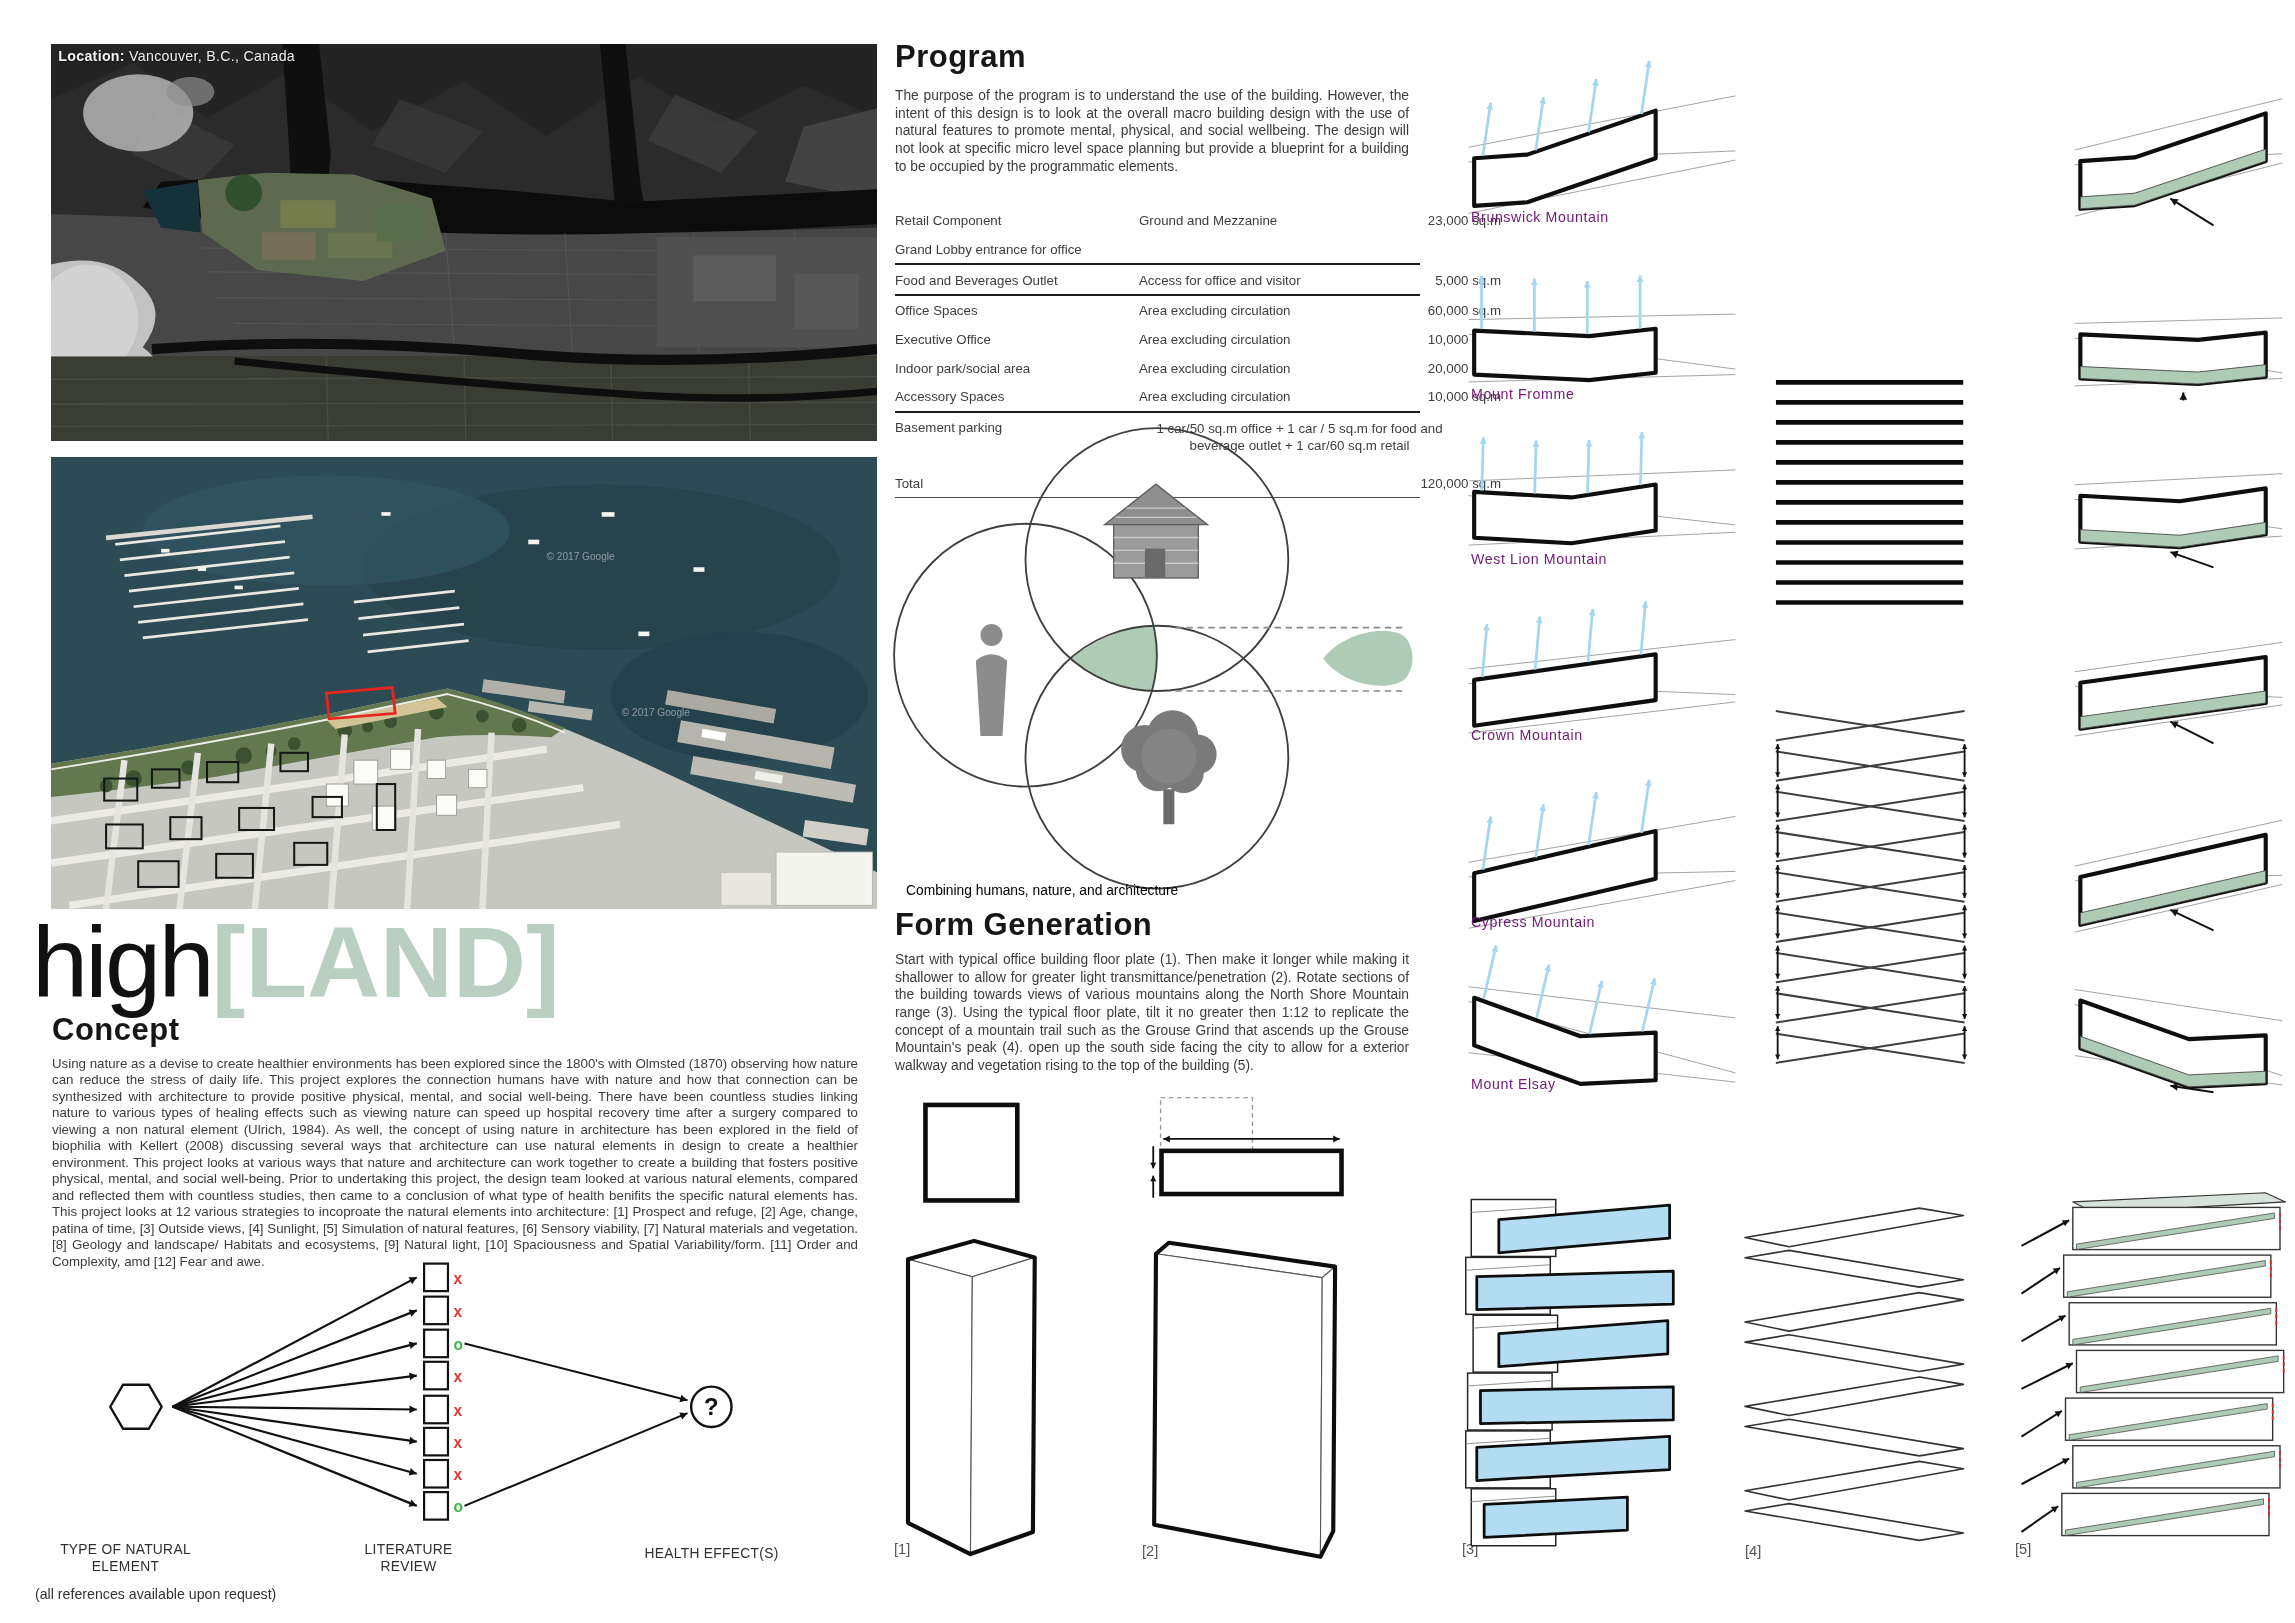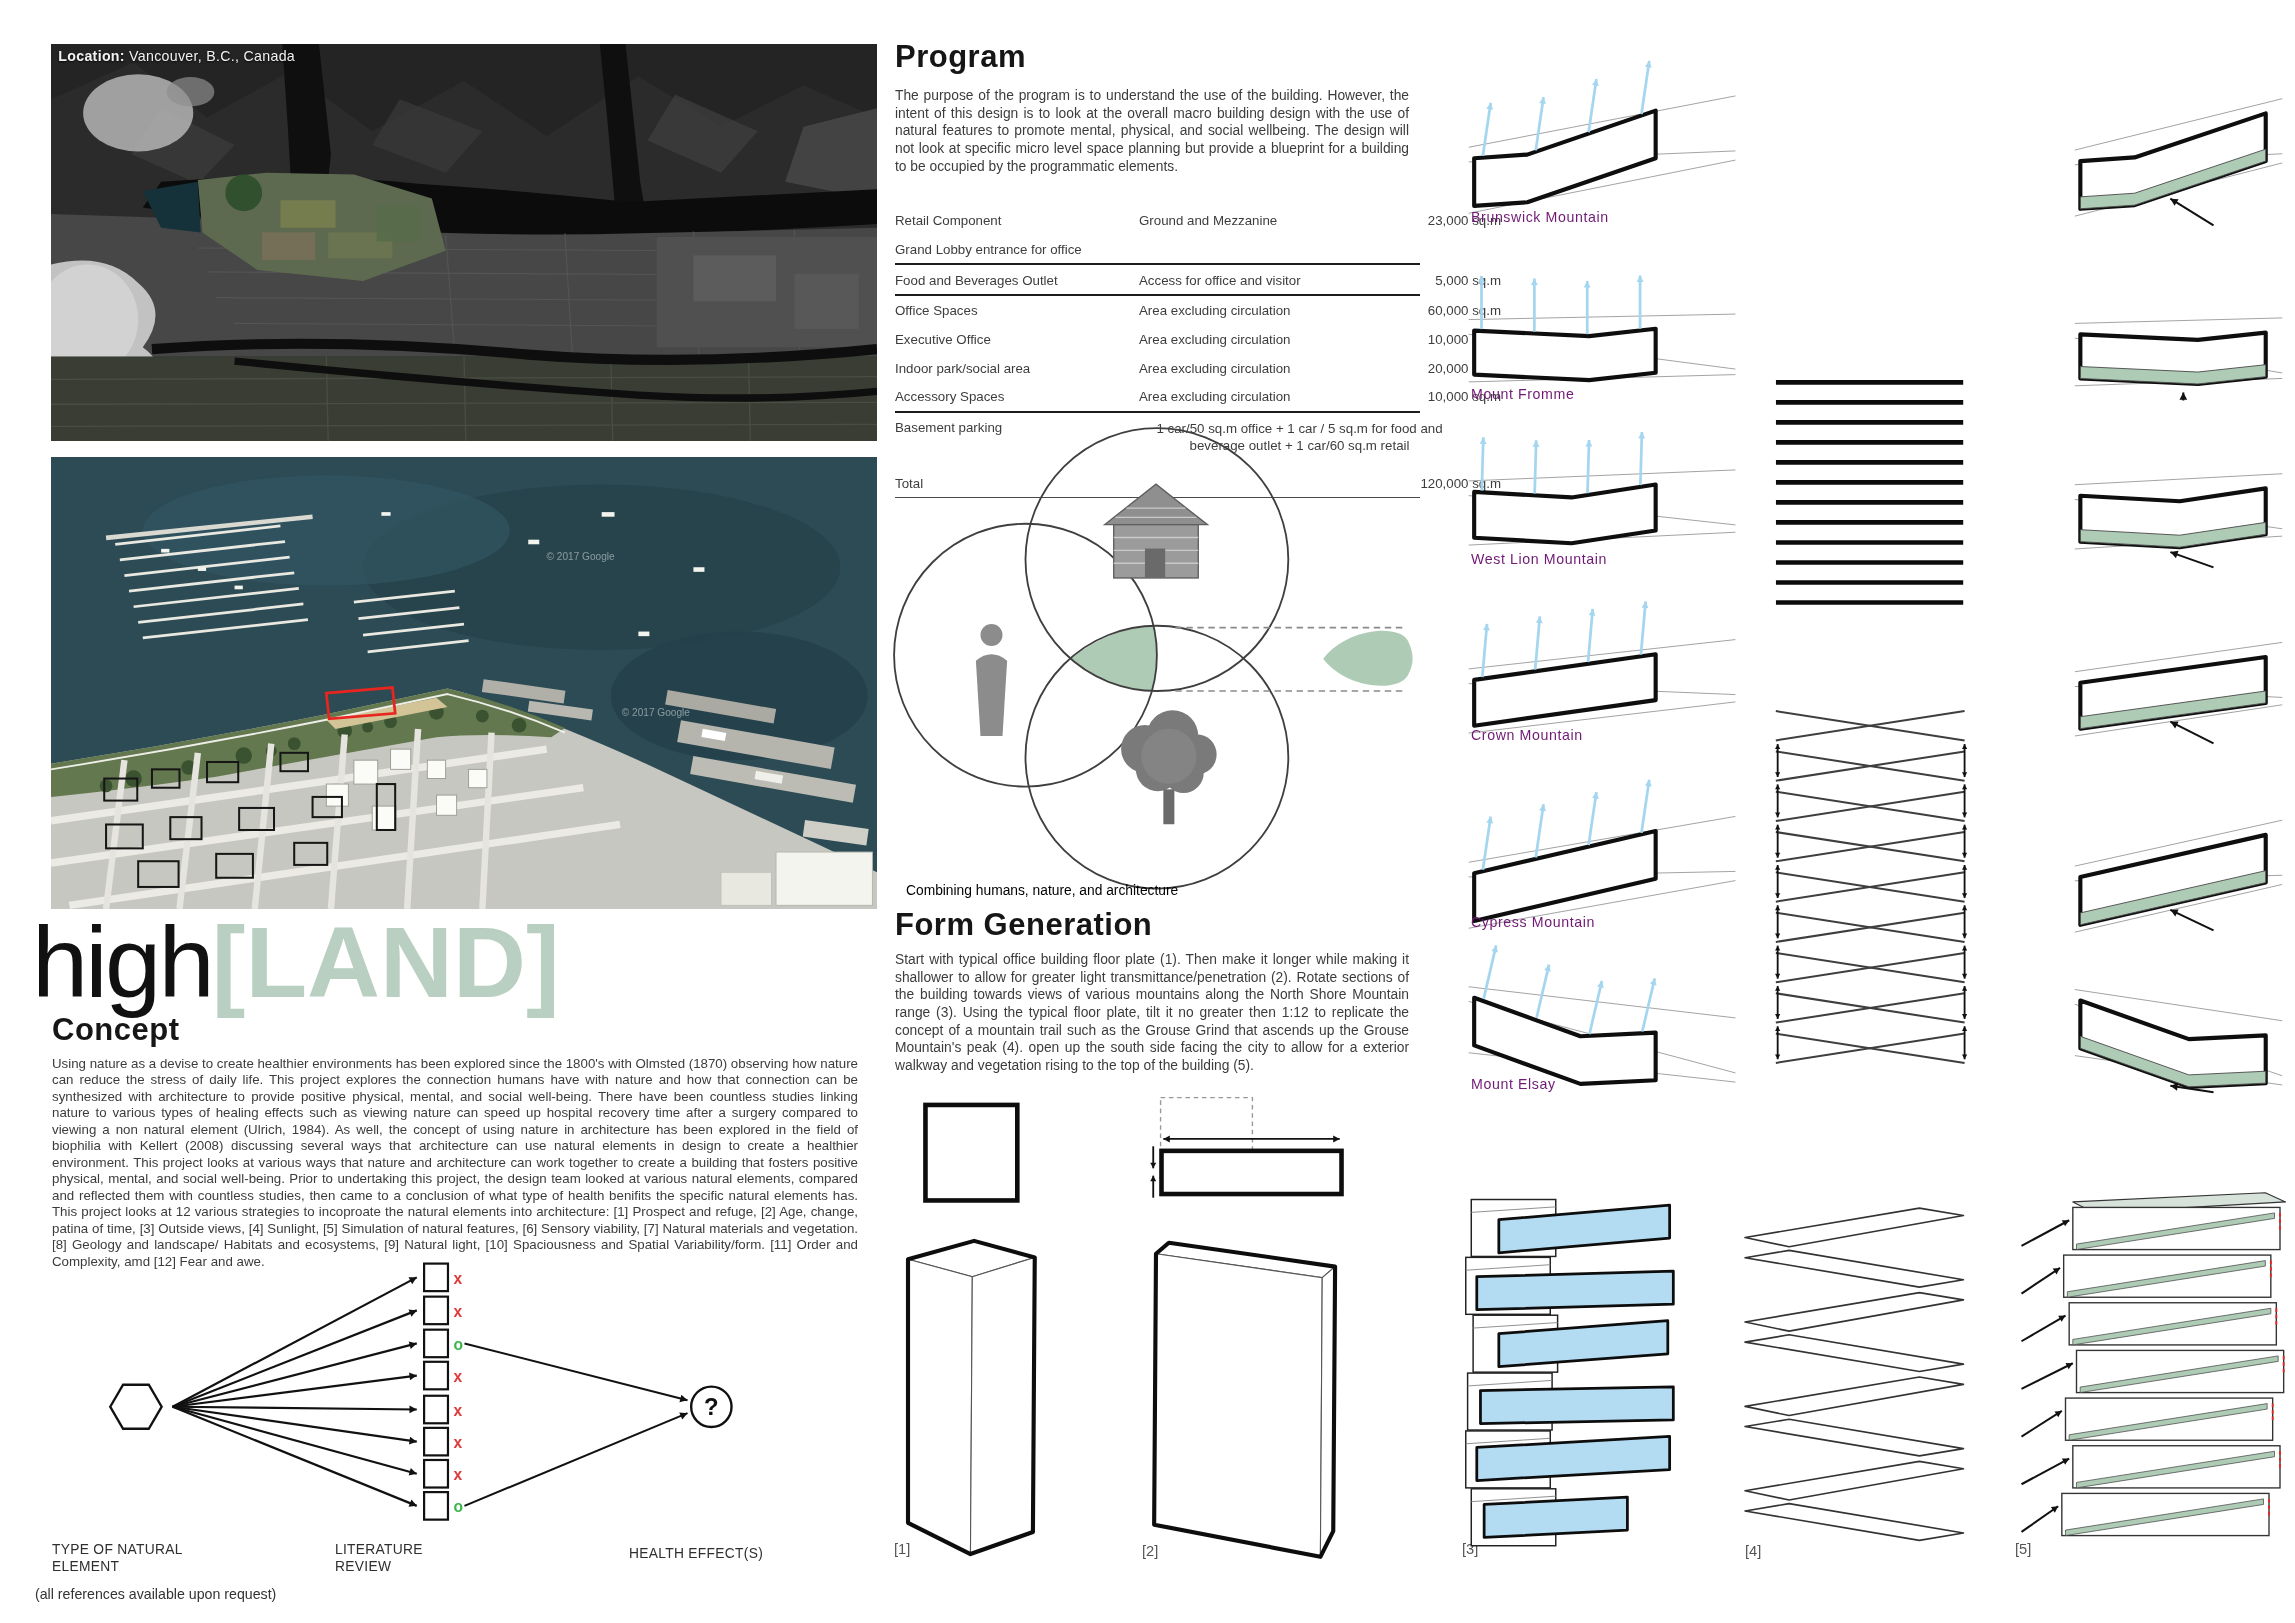--- a/index.html
+++ b/index.html
@@ -22,21 +22,21 @@
   
   .title{position:absolute;left:32px;top:915px;font-size:101px;line-height:.95;letter-spacing:-2.8px;white-space:nowrap;}
   .title .t1{font-weight:400;color:#111;}
   .title .t2{font-weight:700;color:var(--accent);letter-spacing:0;}
   .h1{position:absolute;font-size:31px;font-weight:700;color:#161616;letter-spacing:0.5px;}
   .para{position:absolute;font-size:13.8px;line-height:1.28;color:#3c3c3c;text-align:justify;}
   .para.small{font-size:13.3px;line-height:1.24;}
   .cap{position:absolute;font-size:13.8px;color:#000000;}
   .mlabel{position:absolute;font-size:14.2px;color:#701a75;letter-spacing:0.6px;}
   .steplbl{position:absolute;font-size:14.7px;color:#555;}
-  .colhdr{position:absolute;font-size:13.8px;color:#2f2f2f;line-height:1.25;letter-spacing:0.3px;}
+  .colhdr{position:absolute;font-size:13.8px;color:#2f2f2f;text-align:center;line-height:1.25;letter-spacing:0.3px;}
   .refs{position:absolute;font-size:14.2px;color:#333;text-align:center;}
   
   .ptable{position:absolute;left:895px;top:206px;width:525px;font-size:13.3px;color:#3d3d3d;}
   .prow{display:grid;grid-template-columns:204px 195px 127px;padding:7.3px 0 6.4px 0;gap:40px;}
   .prow .c3{text-align:right;}
   .prow.basement{grid-template-columns:204px 321px;}
   .prow.basement .c23{text-align:center;line-height:1.3;}
   .b-thick{border-bottom:2.3px solid #1c1c1c;}
   .prow.total{margin-top:7.3px;border-bottom:1.4px solid #4a4a4a;}
   .gfill{fill:var(--green);}

